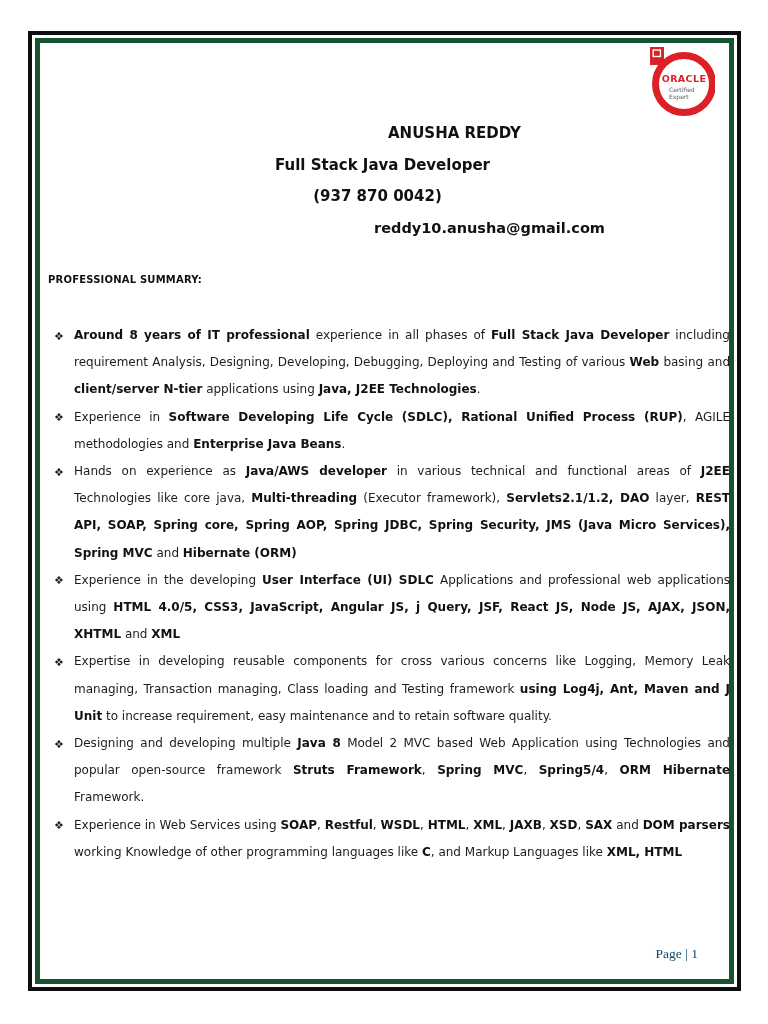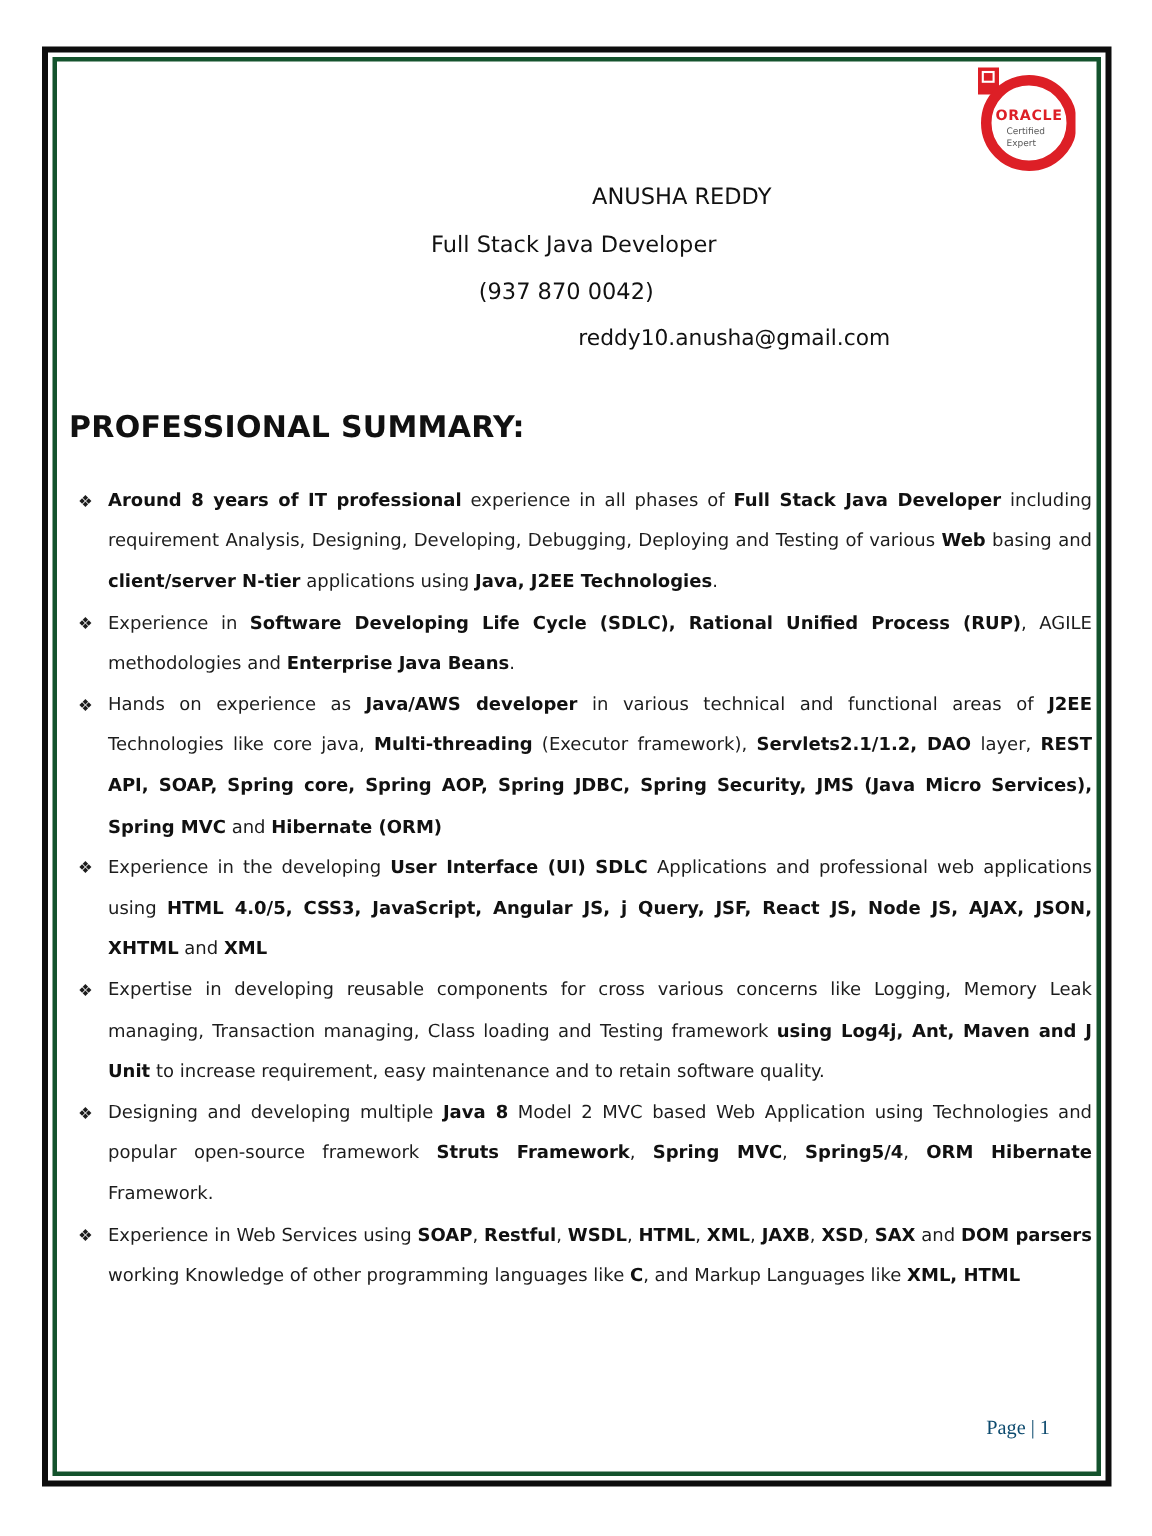--- a/index.html
+++ b/index.html
@@ -13,45 +13,45 @@
   .page {
     position: absolute;
     left: 28px; top: 31px;
     width: 713px; height: 960px;
     border: 4px solid #0d0d0d;
     background: #fff;
   }
   .page-inner {
     position: absolute;
     left: 3px; top: 3px; right: 3px; bottom: 3px;
-    border: 3px solid #14532d;
+    border: 5px solid #14532d;
     background: #fff;
   }
   .badge {
     position: absolute;
     top: 3px; right: 14px;
     width: 66px; height: 72px;
   }
   .header-block {
     position: absolute;
     top: 75px; left: 0; right: 0;
     text-align: center;
-    font-weight: normal;
+    font-weight: bold;
     font-size: 15px;
     color: #111;
   }
   .hline { position: relative; line-height: 31.5px; white-space: pre; }
   .hline.name  { left: 70px;  }
   .hline.title { left: -2px;  }
   .hline.phone { left: -7px;  }
   .hline.email { left: 105px; font-size: 14.5px; }
   .section-heading {
     position: absolute;
     top: 231px; left: 8px;
-    font-size: 20px;
+    font-size: 10px;
     font-weight: bold;
     letter-spacing: 0.2px;
     color: #111;
   }
   ul.bullets {
     position: absolute;
     top: 279px; left: 14px;
     width: 676px;
     list-style: none;
   }

